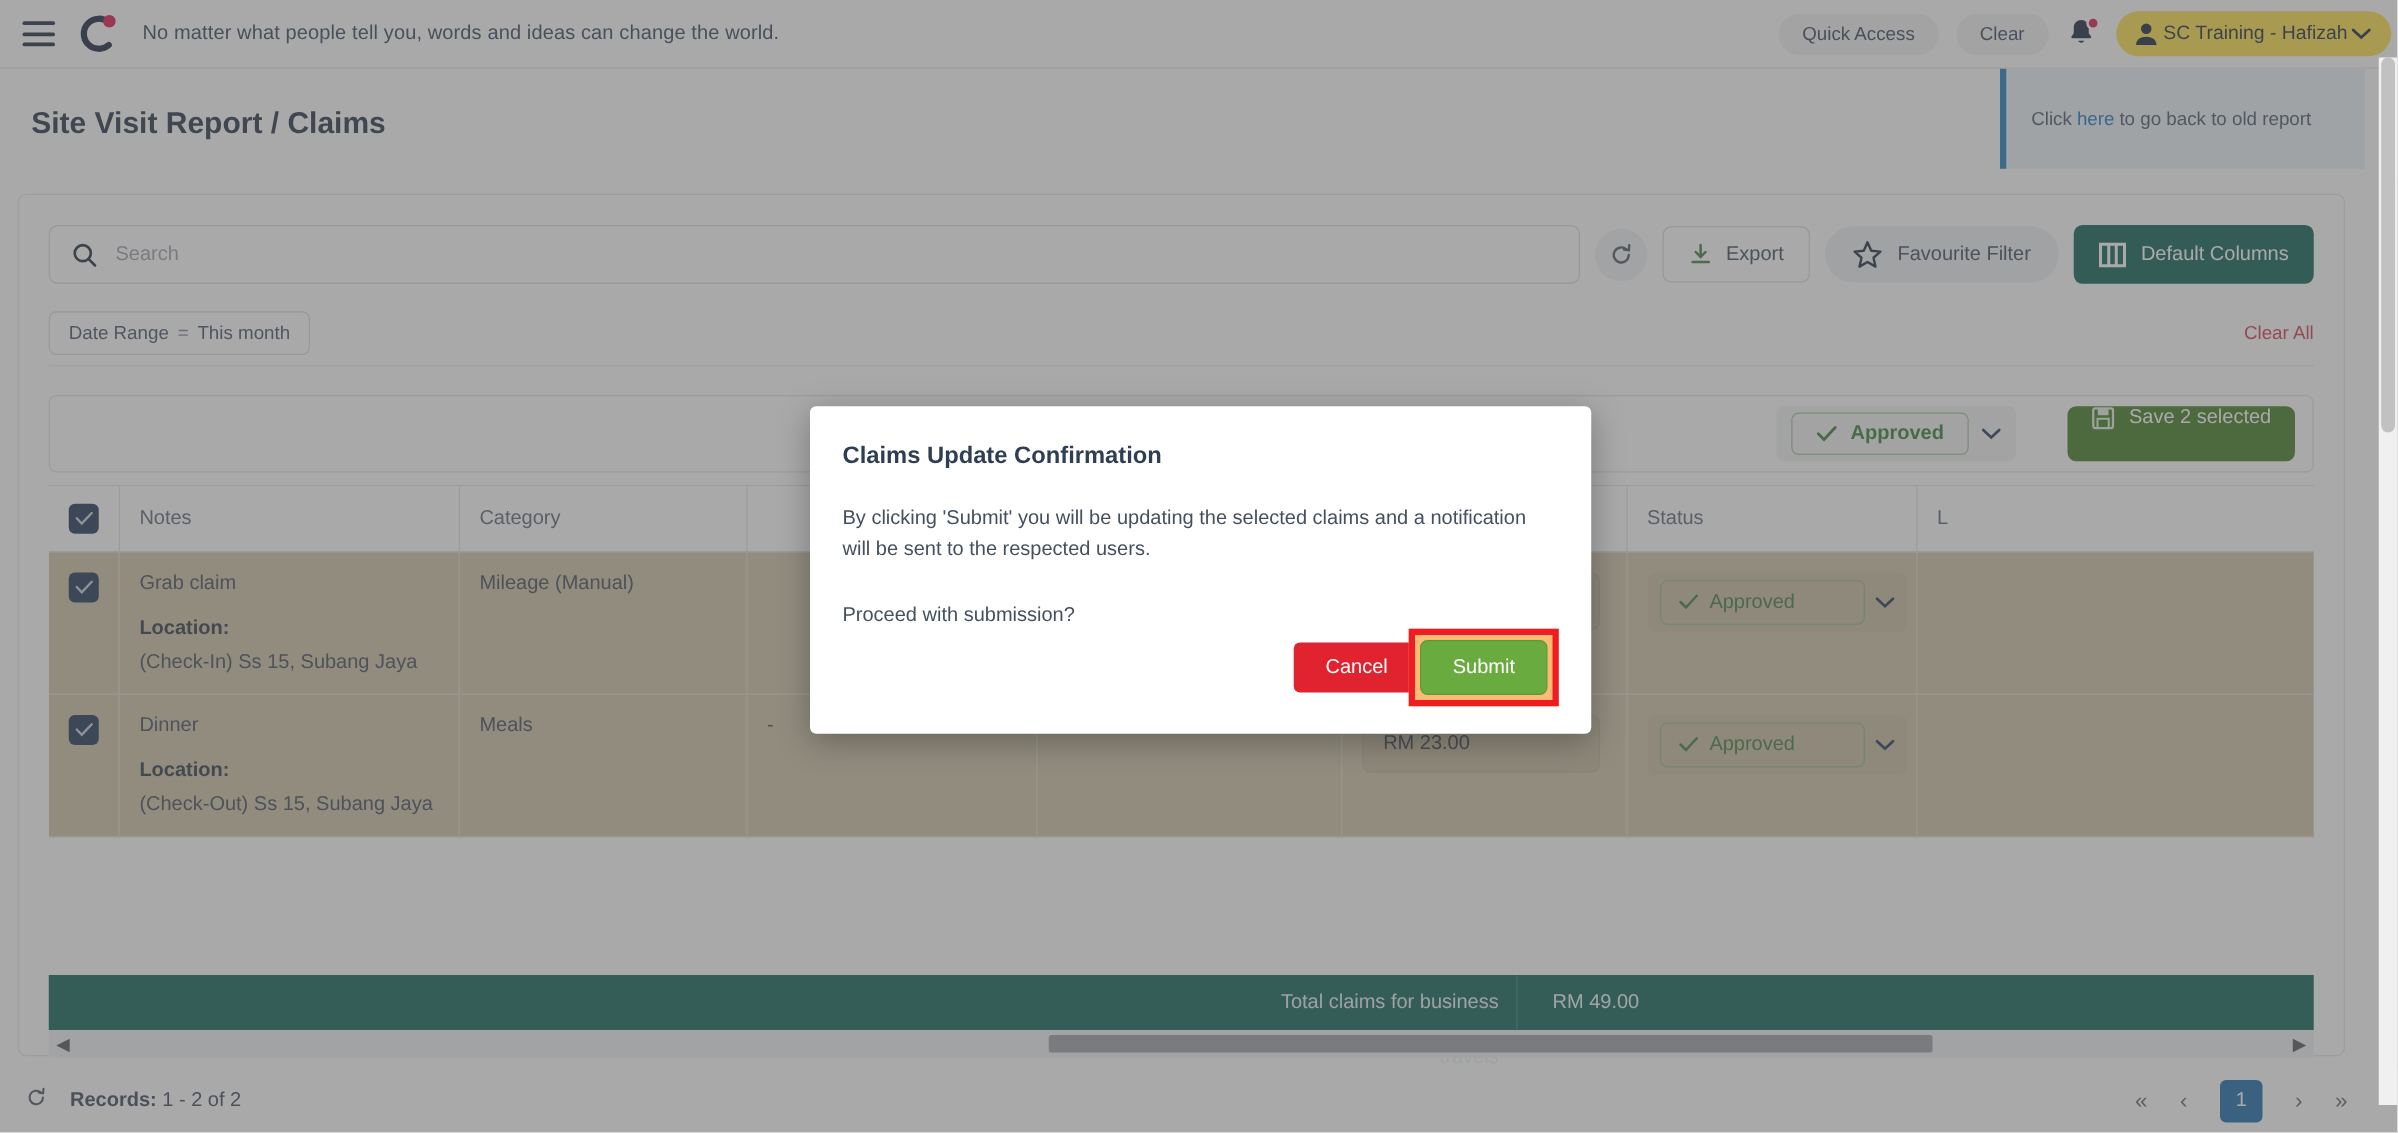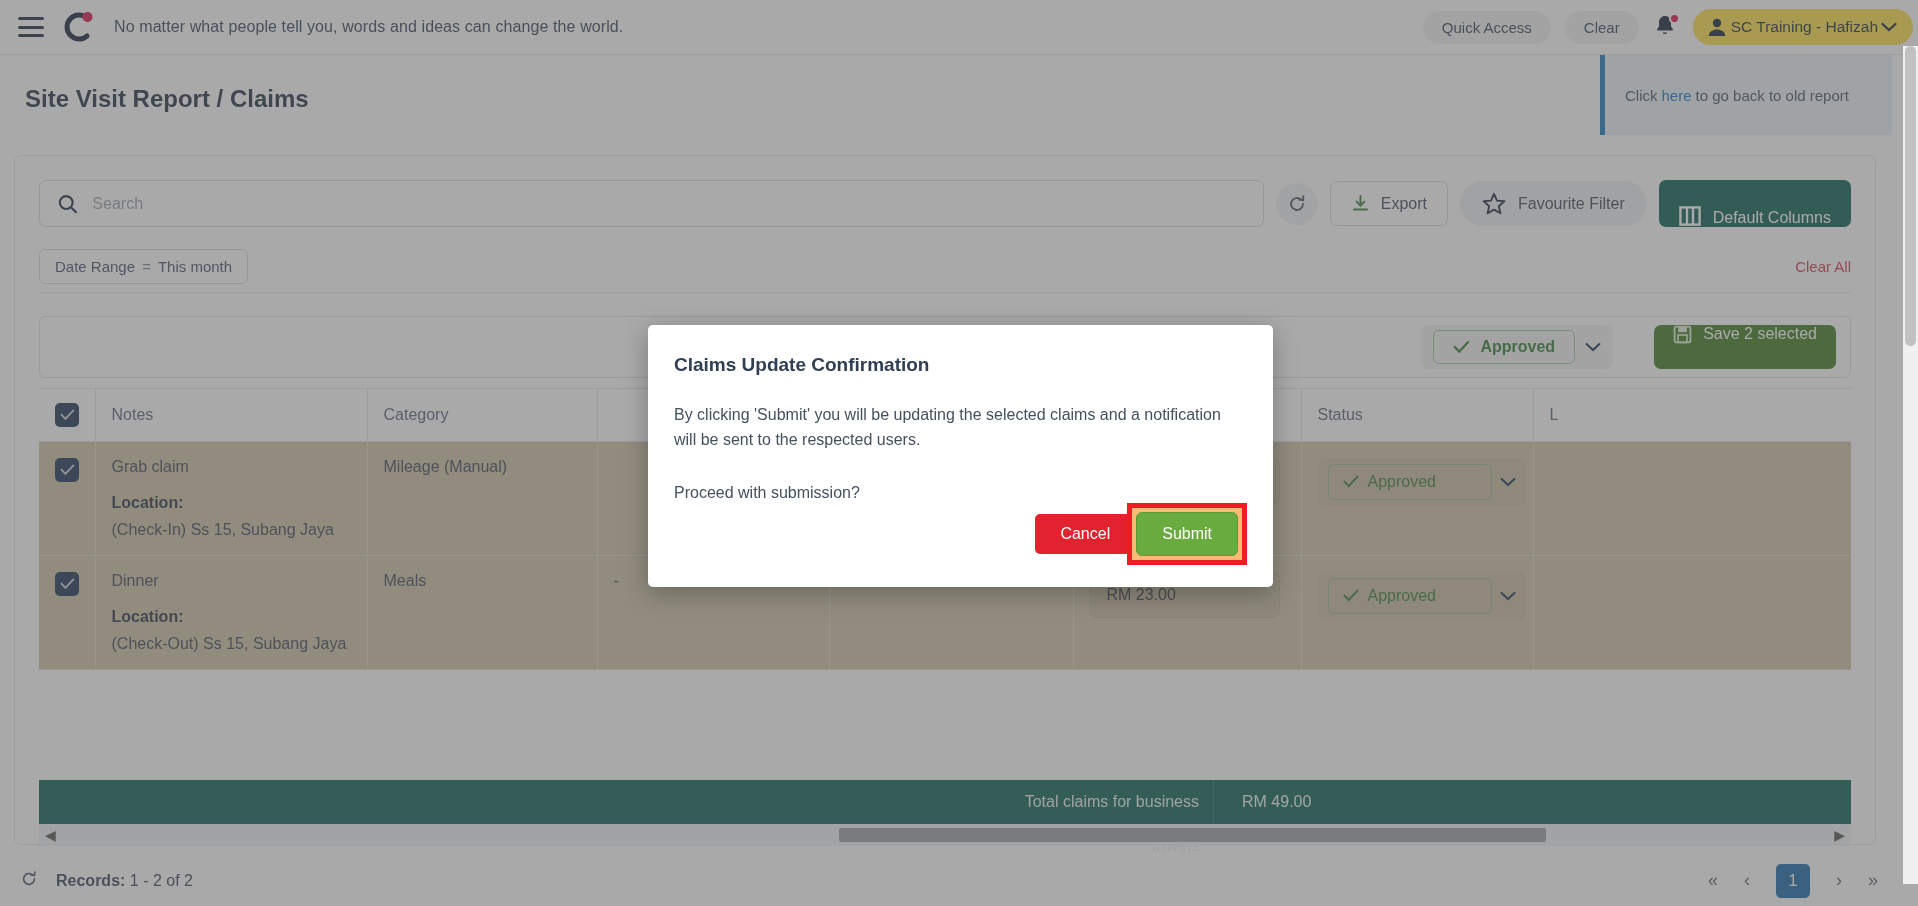--- a/index.html
+++ b/index.html
@@ -100,21 +100,21 @@
     display: flex; align-items: center; gap: 11px; padding: 0 20px;
     font-size: 16px; color: #3d4a5c; cursor: pointer; white-space: nowrap;
   }
   .btn-ghost {
     height: 45px; border-radius: 24px; background: #eff0f2;
     display: flex; align-items: center; gap: 12px; padding: 0 22px;
     font-size: 16px; color: #3d4a5c; cursor: pointer; white-space: nowrap;
   }
   .btn-teal {
     height: 47px; border-radius: 7px; background: #0c5e53;
-    display: flex; align-items: flex-end; gap: 12px; padding: 0 20px;
+    display: flex; align-items: center; gap: 12px; padding: 0 20px;
     font-size: 16px; color: #fff; cursor: pointer; white-space: nowrap;
   }
 
   
   .chiprow {
     position: absolute; left: 24px; top: 85px; right: 24px; height: 52px;
     border-bottom: 1px solid #e9ebee;
     display: flex; align-items: center;
   }
   .chip {

